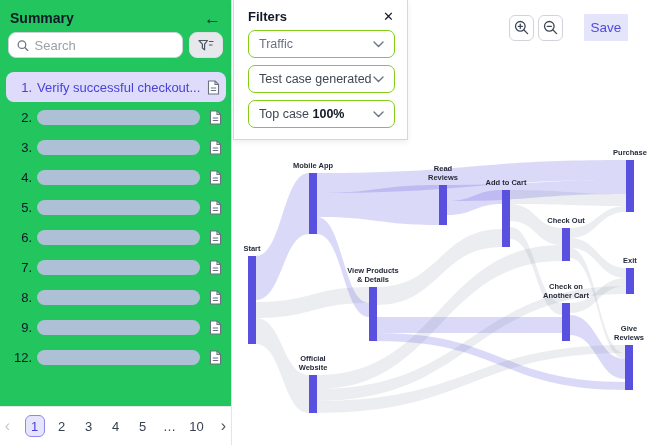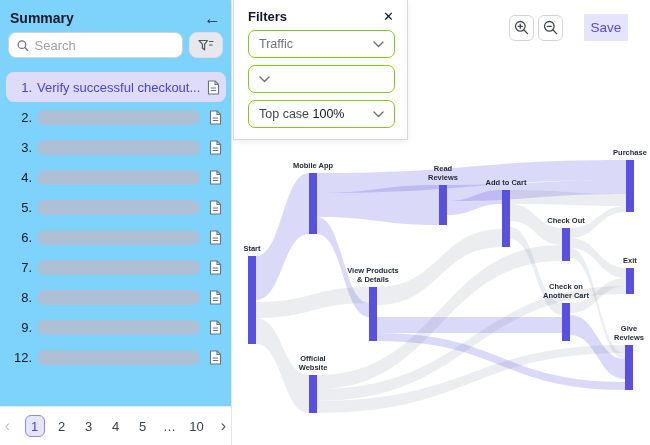--- a/index.html
+++ b/index.html
@@ -1,21 +1,21 @@
 <!DOCTYPE html>
 <html><head>
 <meta charset="utf-8">
 <style>
   * { margin:0; padding:0; box-sizing:border-box; }
   html,body { width:650px; height:445px; background:#fff; overflow:hidden;
               font-family:"Liberation Sans", sans-serif; position:relative; }
 
   
   .sidebar { position:absolute; left:0; top:0; width:232px; height:445px;
-             background:#7dd3fc; border-right:1px solid #e2e5ea; }
+             background:#22c55e; border-right:1px solid #e2e5ea; }
   .sb-header { position:absolute; top:8px; left:10px; right:10px; height:20px;
                display:flex; justify-content:space-between; align-items:center; }
   .sb-title { font-size:14px; font-weight:700; color:#111827; }
   .back-arrow { font-size:17px; color:#1f2937; cursor:pointer; line-height:1; }
   .search-row { position:absolute; top:32px; left:8px; right:8px; height:26px; display:flex; gap:6px; }
   .search-box { flex:1; height:26px; border:1px solid #cfd3d9; border-radius:8px;
                 display:flex; align-items:center; padding:0 8px; gap:6px; background:#fff; }
   .search-box input { border:none; outline:none; width:100%; font-size:13px; color:#374151;
                       font-family:"Liberation Sans", sans-serif; background:transparent; }
   .search-box input::placeholder { color:#9aa1ab; }
@@ -44,21 +44,21 @@
   
   .filters { position:absolute; left:233px; top:0; width:175px; height:140px; background:#fff;
              border:1px solid #d4d7dd; border-top:none; box-shadow:0 2px 6px rgba(0,0,0,.07); z-index:5; }
   .f-head { display:flex; justify-content:space-between; align-items:center; padding:9px 13px 6px 14px; }
   .f-title { font-size:13px; font-weight:700; color:#111827; }
   .f-close { font-size:13px; color:#111827; cursor:pointer; line-height:1; }
   .dd { width:147px; height:28px; margin:0 0 7px 14px; border:1px solid #84cc16; border-radius:7px;
         display:flex; align-items:center; justify-content:space-between; padding:0 10px; cursor:pointer; background:#fff; }
   .dd .t { font-size:12.5px; color:#3f4754; white-space:nowrap; }
   .dd.muted .t { color:#6b7280; }
-  .dd .t b { color:#111827; font-weight:400; }
+  .dd .t b { color:#111827; font-weight:700; }
 
   
   .toolbar { position:absolute; top:14px; right:22px; display:flex; gap:4px; align-items:center; z-index:5; }
   .zoom-btn { width:25px; height:26px; border:1px solid #d0d4da; border-radius:6px; background:#fff;
               display:flex; align-items:center; justify-content:center; cursor:pointer; }
   .zoom-btn + .zoom-btn { margin-right:17px; }
   .save-btn { width:44px; height:27px; background:#e4e4fb; border:none; border-radius:1px;
               color:#5149e0; font-size:13.5px; font-weight:500; cursor:pointer;
               font-family:"Liberation Sans", sans-serif; }
 
@@ -234,20 +234,21 @@
     <span class="f-title">Filters</span>
     <span class="f-close">✕</span>
   </div>
   <div class="dd muted">
     <span class="t">Traffic</span>
     <svg width="11" height="7" viewBox="0 0 11 7">
       <polyline points="1,1 5.5,5.5 10,1" fill="none" stroke="#6b7280" stroke-width="1.4" stroke-linecap="round" stroke-linejoin="round"></polyline>
     </svg>
   </div>
   <div class="dd">
+    <span class="t">Test case generated</span>
     <svg width="11" height="7" viewBox="0 0 11 7">
       <polyline points="1,1 5.5,5.5 10,1" fill="none" stroke="#6b7280" stroke-width="1.4" stroke-linecap="round" stroke-linejoin="round"></polyline>
     </svg>
   </div>
   <div class="dd">
     <span class="t"><span>Top case</span> <b>100%</b></span>
     <svg width="11" height="7" viewBox="0 0 11 7">
       <polyline points="1,1 5.5,5.5 10,1" fill="none" stroke="#6b7280" stroke-width="1.4" stroke-linecap="round" stroke-linejoin="round"></polyline>
     </svg>
   </div>

